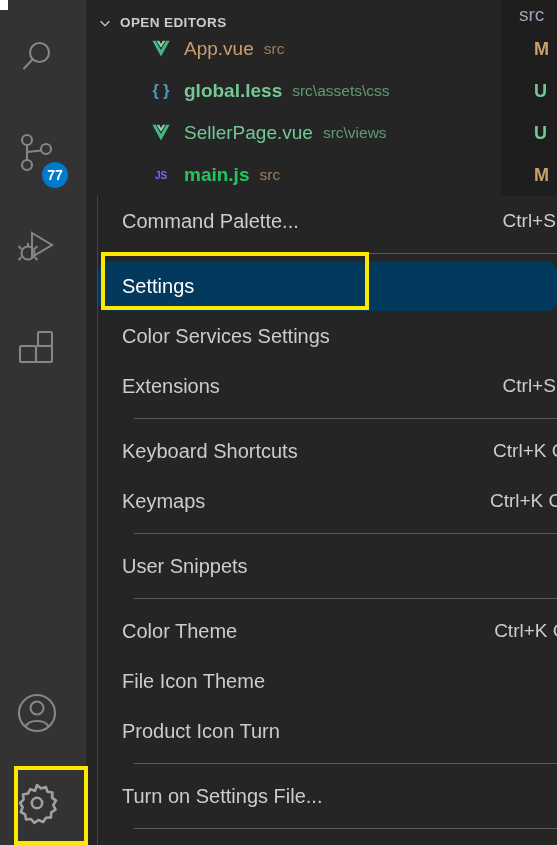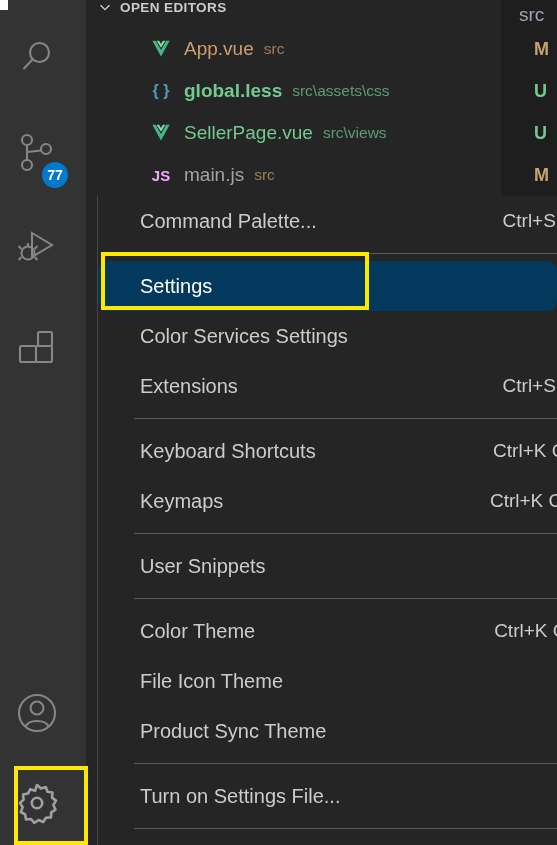--- a/index.html
+++ b/index.html
@@ -38,21 +38,21 @@
     pointer-events:none;
   }
 
   
   .sidebar {
     position:absolute; left:86px; top:0; width:415px; height:196px;
     background:#252526;
   }
   .section-header {
     position:absolute; left:12px; top:0; height:30px;
-    display:flex; align-items:flex-start; gap:8px;
+    display:flex; align-items:flex-end; gap:8px;
     color:#cccccc; font-size:13.5px; font-weight:bold; letter-spacing:.4px;
   }
   .chev { width:14px; height:14px; display:block; }
   .oe-row {
     position:absolute; left:0; width:415px; height:34px;
     display:flex; align-items:center;
     font-size:19px; white-space:nowrap;
   }
   .oe-ficon {
     width:30px; text-align:center; margin-left:60px;
@@ -84,21 +84,21 @@
     position:absolute; left:97px; top:196px;
     width:460px; height:649px;
     background:#252526;
     border-left:1px solid #454545;
   }
   .mi {
     position:relative; width:100%; height:50px;
     display:flex; align-items:center;
     color:#cccccc; font-size:20px; white-space:nowrap;
   }
-  .mi .label { margin-left:42px; }
+  .mi .label { margin-left:24px; }
   .mi .accel {
     position:absolute; right:-48px; color:#cccccc; font-size:19px;
   }
   .mi.sel { background:#04395e; color:#ffffff;border-radius:10px; }
   .mi.sel .label, .mi.sel .accel { color:#ffffff; }
   .sep {
     height:1px; margin:7px 0 7px 36px;
     background:#5a5a5a;
   }
   .settings-box {
@@ -163,22 +163,22 @@
           <path d="M2 1 L12 19 L22 1 L18 1 L12 11.5 L6 1 Z" fill="#41b883"></path>
           <path d="M7 1 L12 9 L17 1 L14.2 1 L12 4.7 L9.8 1 Z" fill="#8fd9a8"></path>
         </svg>
       </span>
       <span class="oe-name" style="color: rgb(115, 201, 145);">SellerPage.vue</span>
       <span class="oe-path" style="color: rgb(115, 201, 145); opacity: 0.72;">src\views</span>
       <span class="oe-status" style="color: rgb(115, 201, 145);">U</span>
     </div>
 
     <div class="oe-row" id="oe3" style="top:158px;">
-      <span class="oe-ficon" style="color:#f0abfc;font-size:15px;">JS</span>
-      <span class="oe-name" style="color: #a3a3a3;">main.js</span>
+      <span class="oe-ficon" style="color:#8b5cf6;font-size:10px;">JS</span>
+      <span class="oe-name" style="color: #22c55e; font-weight: bold;">main.js</span>
       <span class="oe-path" style="color: rgb(207, 159, 107); opacity: 0.72;">src</span>
       <span class="oe-status" style="color: rgb(201, 162, 109);">M</span>
     </div>
   </div>
 
   <div class="activitybar">
     <div class="corner-white"></div>
 
     <div class="ab-icon" style="top:14px;">
       <span>
@@ -288,21 +288,21 @@
 
     <div class="mi">
       <span class="label">Color Theme</span>
       <span class="accel">Ctrl+K Ctrl+T</span>
     </div>
     <div class="mi">
       <span class="label">File Icon Theme</span>
       <span class="accel"></span>
     </div>
     <div class="mi">
-      <span class="label">Product Sync Theme</span>
+      <span class="label">Product Icon Turn</span>
       <span class="accel"></span>
     </div>
 
     <div class="sep"></div>
 
     <div class="mi">
       <span class="label">Turn on Settings File...</span>
       <span class="accel"></span>
     </div>
 

